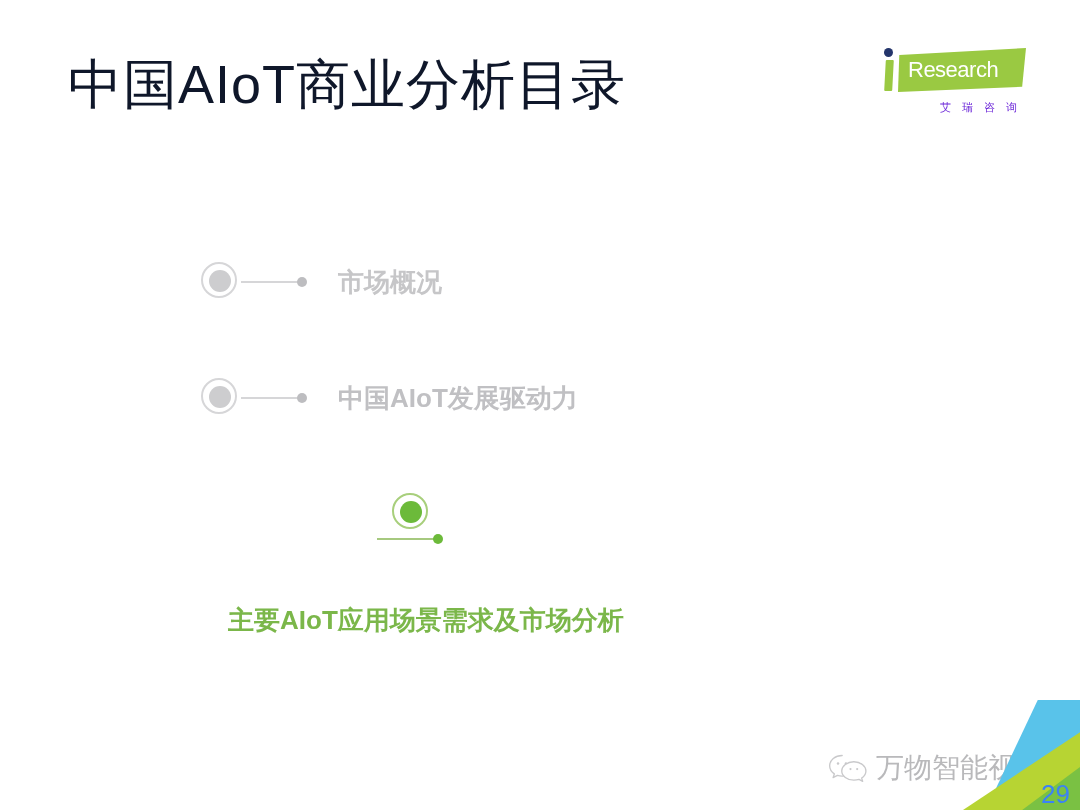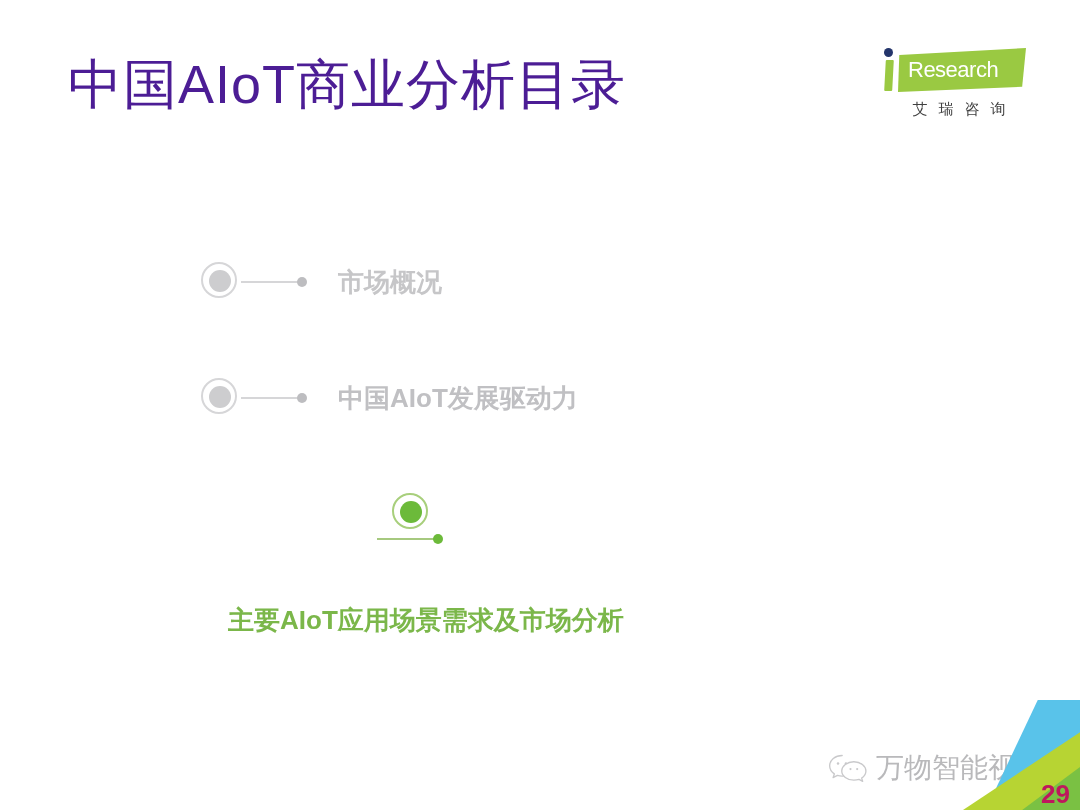--- a/index.html
+++ b/index.html
@@ -19,21 +19,21 @@
   }
 
   
   .slide-title {
     position: absolute;
     left: 68px;
     top: 52px;
     font-size: 54px;
     line-height: 64px;
     letter-spacing: 1px;
-    color: #4c1d95;
+    color: #0f172a;
     white-space: nowrap;
     font-weight: 400;
   }
 
   
   .logo {
     position: absolute;
     left: 878px;
     top: 46px;
     width: 150px;
@@ -80,24 +80,24 @@
     line-height: 32px;
     color: #ffffff;
     font-weight: 400;
     letter-spacing: -0.5px;
   }
   .logo-sub {
     position: absolute;
     left: 12px;
     top: 54px;
     width: 138px;
-    text-align: center;
-    font-size: 15px;
+    text-align: right;
+    font-size: 11px;
     letter-spacing: 11px;
-    color: #404040;
+    color: #6d28d9;
     text-indent: 11px;
   }
 
   
   .agenda {
     position: absolute;
     left: 0;
     top: 0;
     width: 1076px;
     height: 810px;
@@ -232,22 +232,22 @@
     height: 70px;
     background: #7ac143;
     clip-path: polygon(100% 18%, 100% 100%, 16% 100%);
   }
   .page-number {
     position: absolute;
     right: 10px;
     bottom: 2px;
     font-size: 26px;
     line-height: 28px;
-    color: #be185d;
-    font-weight: 700;
+    color: #3b82f6;
+    font-weight: 400;
   }
 </style>
 </head>
 <body>
 
 <div class="slide">
 
   <div class="slide-title">中国AIoT商业分析目录</div>
 
   <div class="logo">

